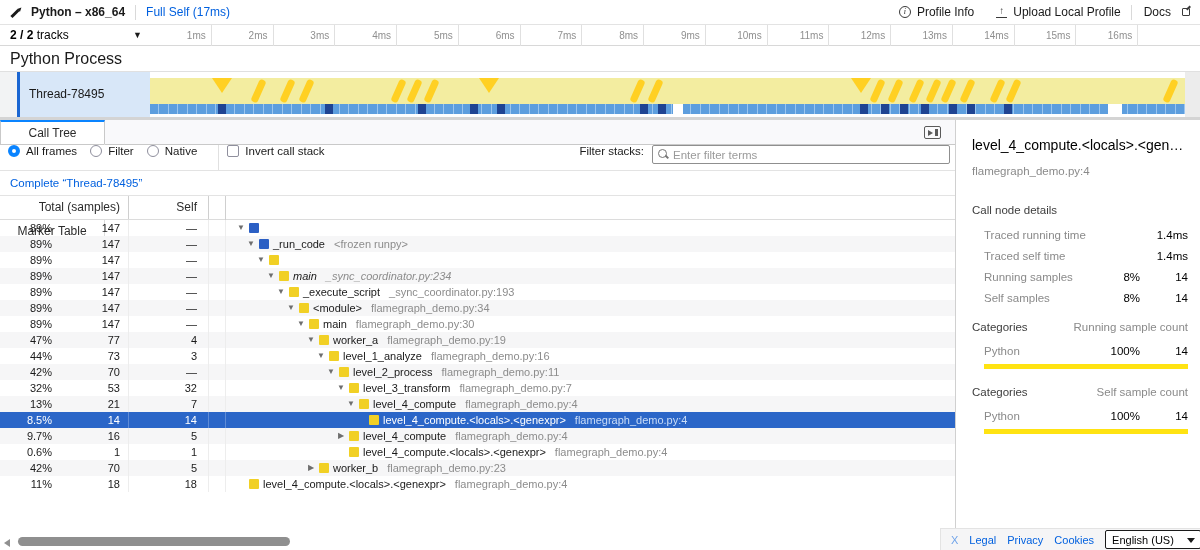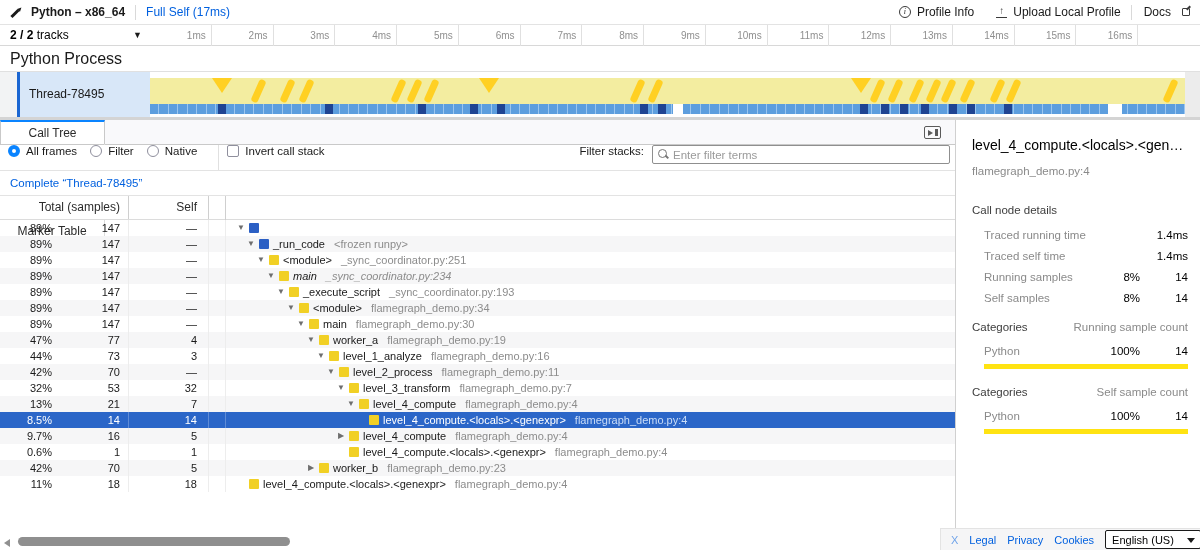--- a/index.html
+++ b/index.html
@@ -308,21 +308,20 @@
         </div>
       </div>
       <div class="trow">
         <div class="c-pct">89%</div>
         <div class="c-total">147</div>
         <div class="c-self">—</div>
         <div class="c-gut"></div>
         <div class="c-tree">
           <div class="twisty" style="left: 30px;">▼</div>
           <div class="sq yellow" style="left: 43px;"></div>
-          <div class="labels" style="left: 57px;"><span class="fn">&lt;module&gt;</span><span class="file">_sync_coordinator.py:251</span></div>
         </div>
       </div>
       <div class="trow odd">
         <div class="c-pct">89%</div>
         <div class="c-total">147</div>
         <div class="c-self">—</div>
         <div class="c-gut"></div>
         <div class="c-tree">
           <div class="twisty" style="left: 40px;">▼</div>
           <div class="sq yellow" style="left: 53px;"></div>

